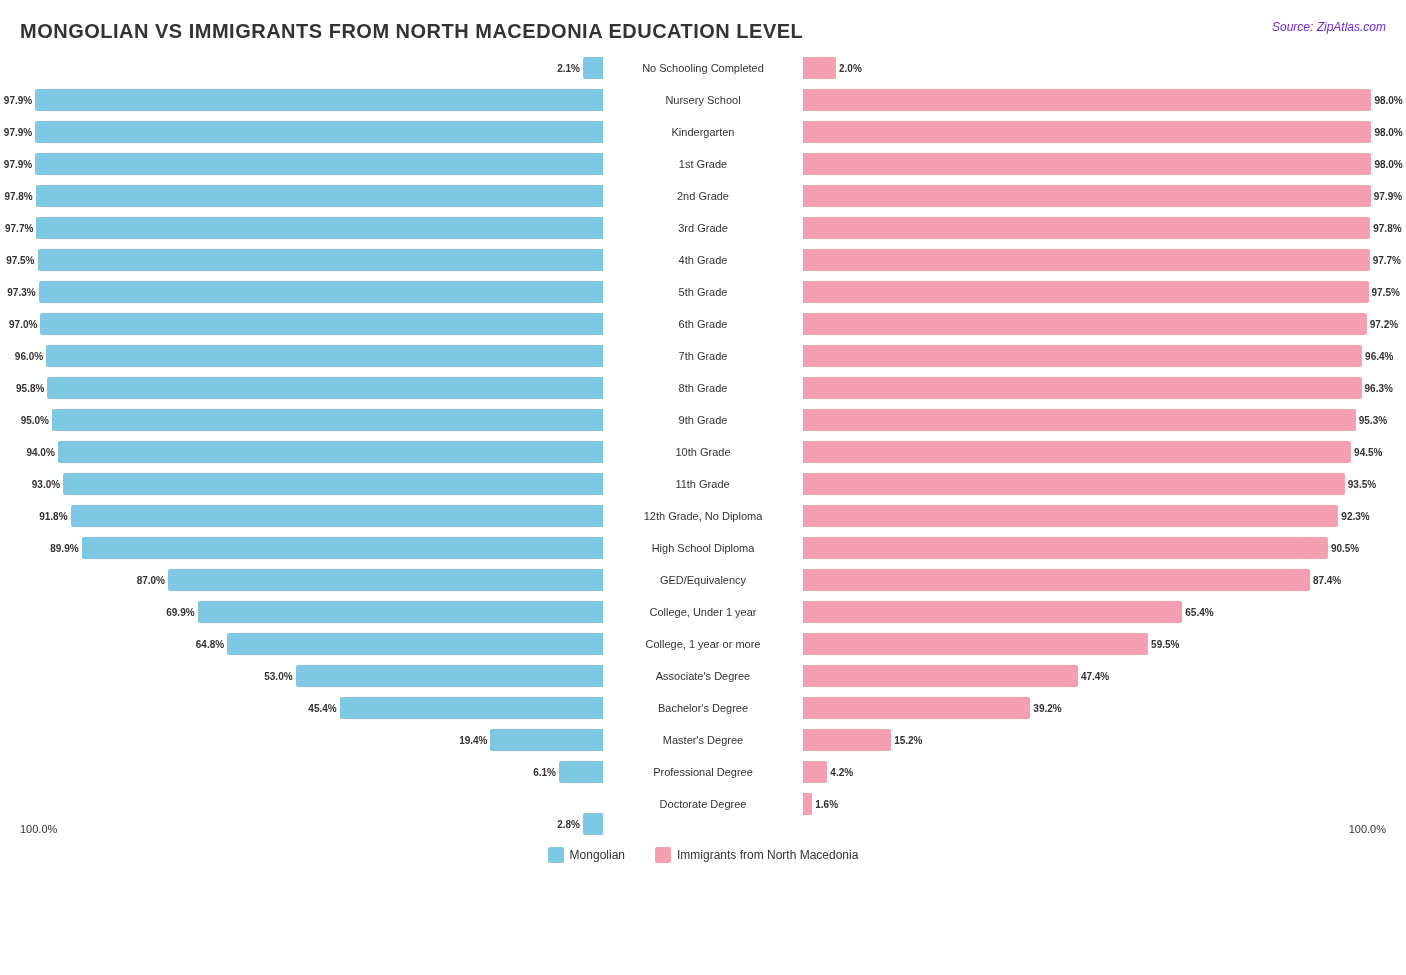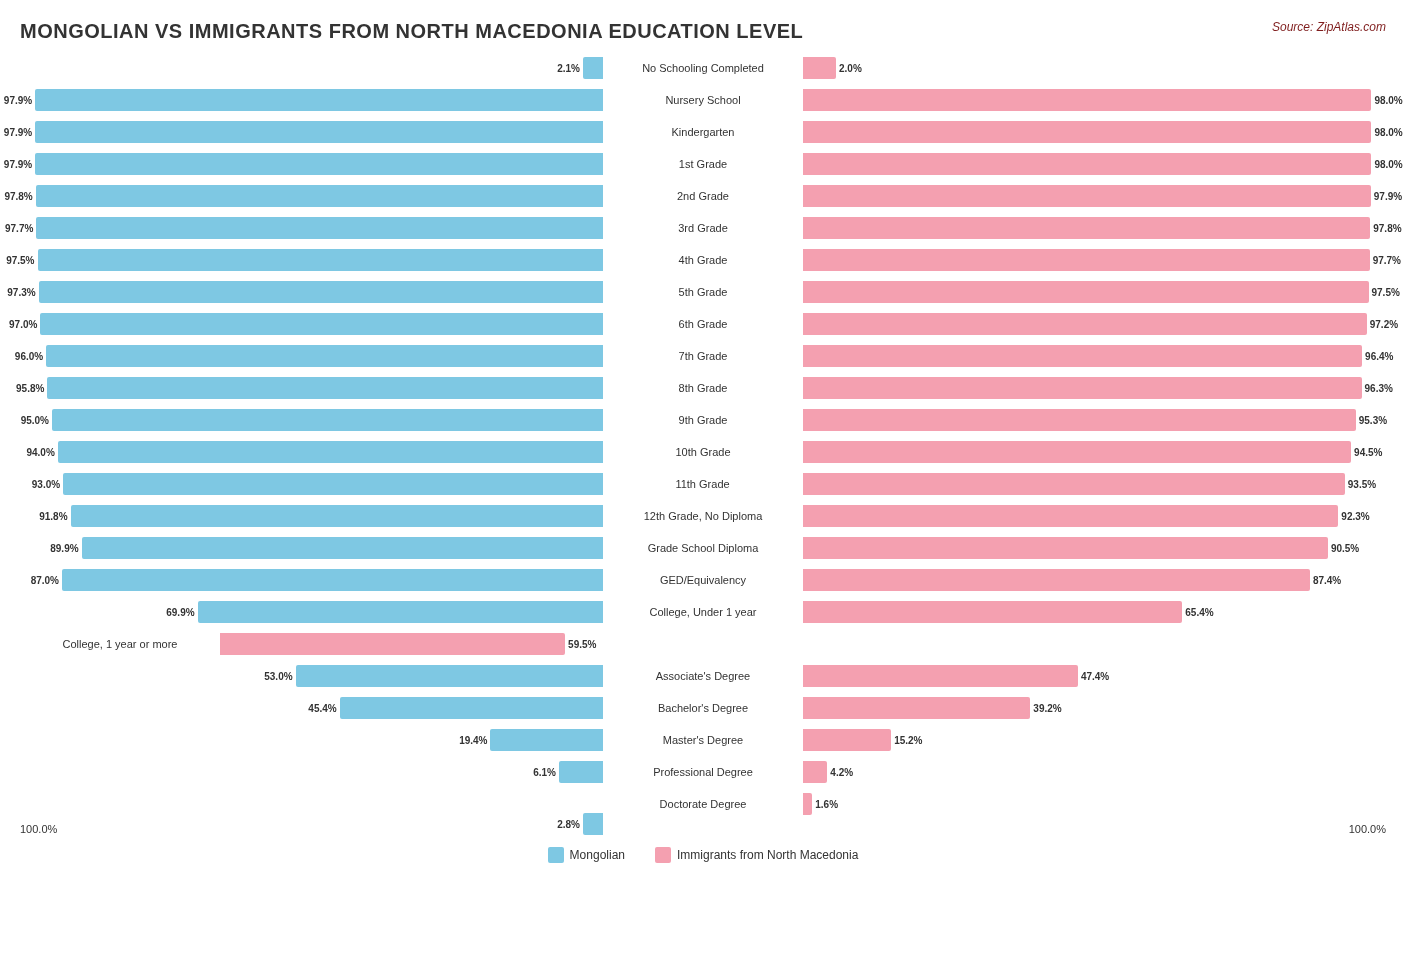--- a/index.html
+++ b/index.html
@@ -21,21 +21,21 @@
       text-transform: uppercase;
       color: #333;
       margin-bottom: 8px;
       letter-spacing: 0.5px;
     }
     .source-text {
       position: absolute;
       top: 0;
       right: 0;
       font-size: 12px;
-      color: #7f1d1d;
+      color: #6d28d9;
       font-style: italic;
     }
     .chart-area {
       margin-top: 10px;
       position: relative;
     }
     .bar-row {
       display: flex;
       align-items: center;
       margin-bottom: 2px;
@@ -338,30 +338,30 @@
             <span class="bar-value-right">92.3%</span>
           </div>
         </div>
       </div>
       <div class="bar-row">
         <div class="bar-left-container" style="position: relative;">
           <div class="bar-blue" style="width: 521.42px;">
             <span class="bar-value-left">89.9%</span>
           </div>
         </div>
-        <div class="label-center">Grade School Diploma</div>
+        <div class="label-center">High School Diploma</div>
         <div class="bar-right-container" style="position: relative;">
           <div class="bar-pink" style="width: 524.9px;">
             <span class="bar-value-right">90.5%</span>
           </div>
         </div>
       </div>
       <div class="bar-row">
         <div class="bar-left-container" style="position: relative;">
-          <div class="bar-blue" style="width: 541px;">
+          <div class="bar-blue" style="width: 435px;">
             <span class="bar-value-left">87.0%</span>
           </div>
         </div>
         <div class="label-center">GED/Equivalency</div>
         <div class="bar-right-container" style="position: relative;">
           <div class="bar-pink" style="width: 506.92px;">
             <span class="bar-value-right">87.4%</span>
           </div>
         </div>
       </div>
@@ -372,20 +372,25 @@
           </div>
         </div>
         <div class="label-center">College, Under 1 year</div>
         <div class="bar-right-container" style="position: relative;">
           <div class="bar-pink" style="width: 379.32px;">
             <span class="bar-value-right">65.4%</span>
           </div>
         </div>
       </div>
       <div class="bar-row">
+        <div class="bar-left-container" style="position: relative;">
+          <div class="bar-blue" style="width: 375.84px;">
+            <span class="bar-value-left">64.8%</span>
+          </div>
+        </div>
         <div class="label-center">College, 1 year or more</div>
         <div class="bar-right-container" style="position: relative;">
           <div class="bar-pink" style="width: 345.1px;">
             <span class="bar-value-right">59.5%</span>
           </div>
         </div>
       </div>
       <div class="bar-row">
         <div class="bar-left-container" style="position: relative;">
           <div class="bar-blue" style="width: 307.4px;">

